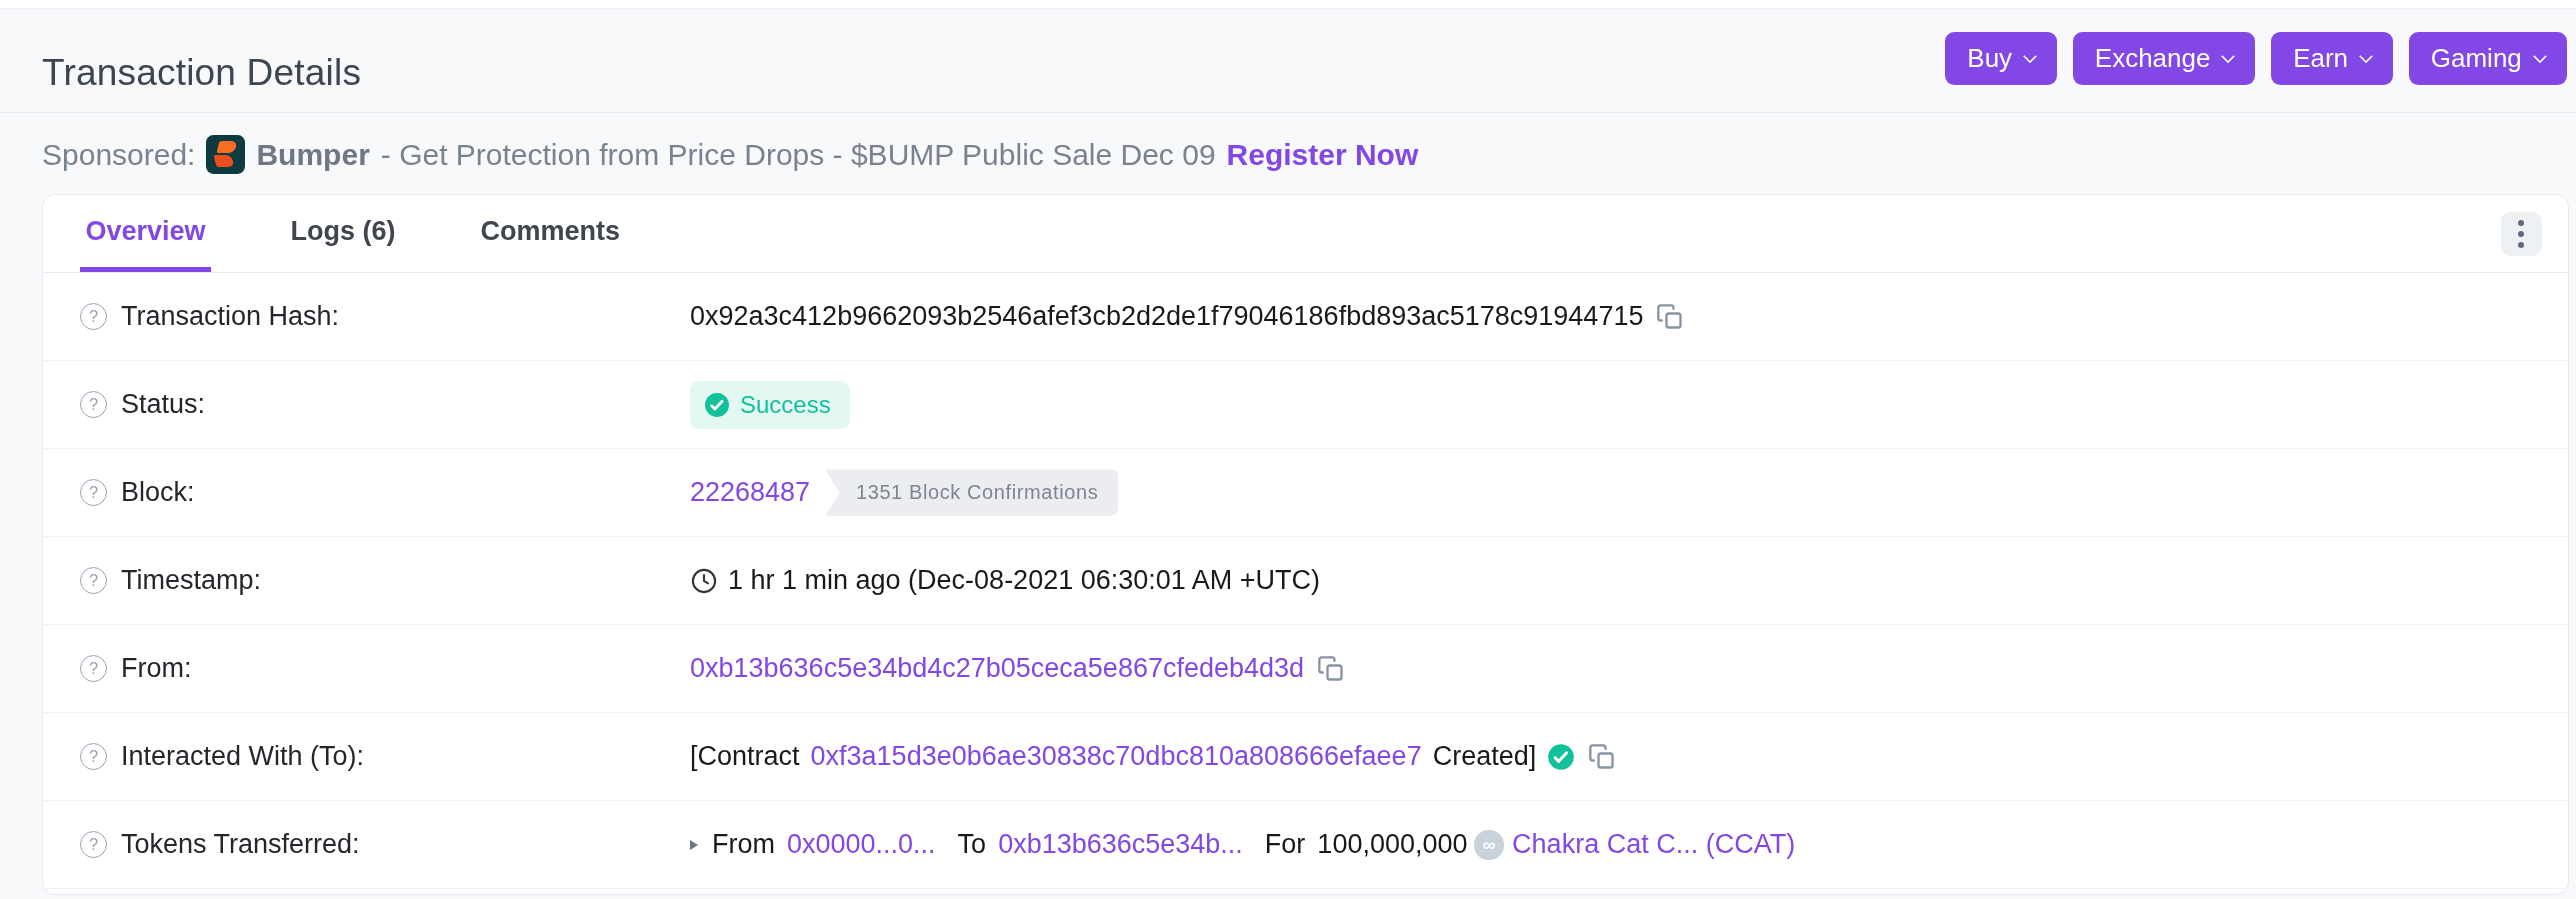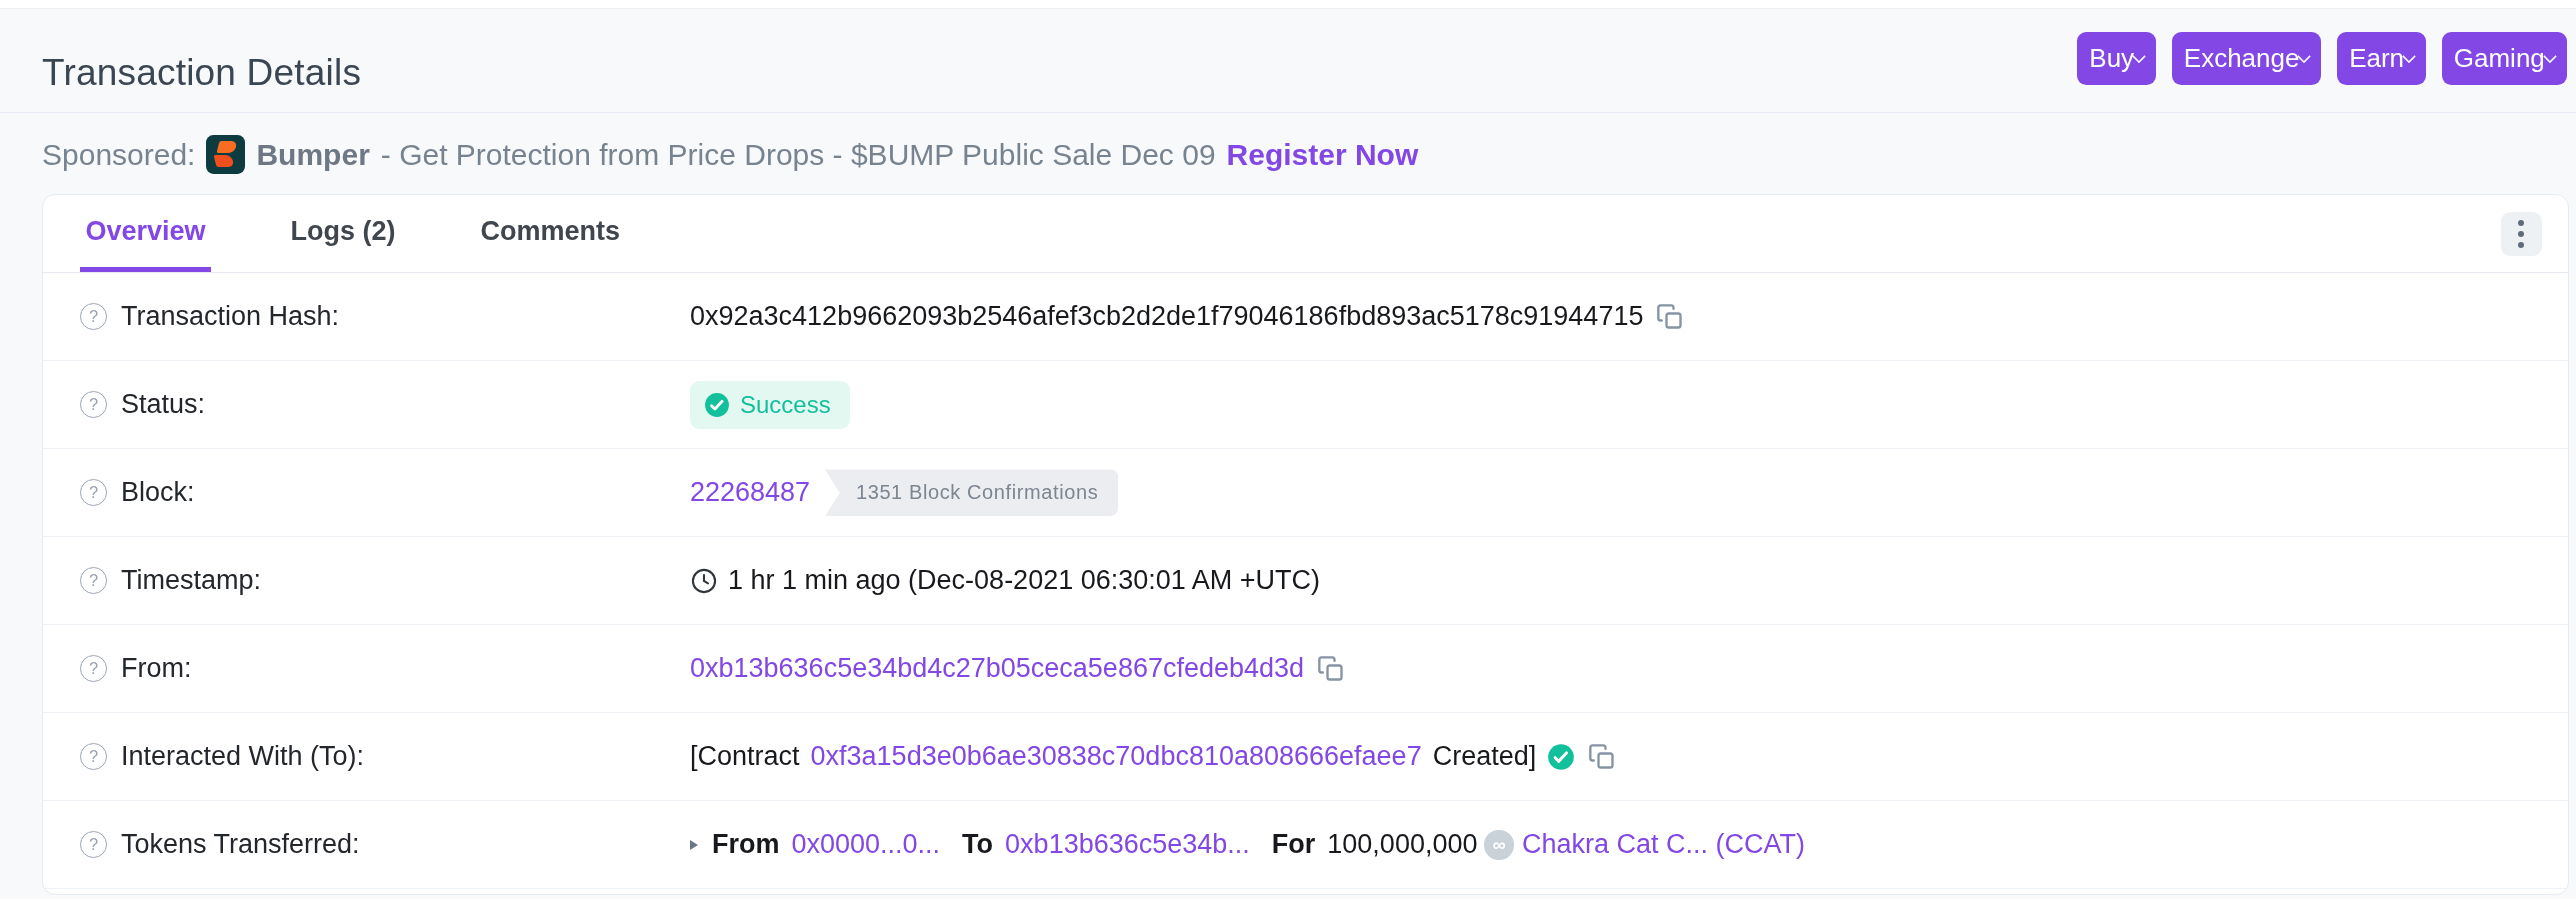--- a/index.html
+++ b/index.html
@@ -14,22 +14,22 @@
 
   
   .page-header {
     display: flex; align-items: center; justify-content: space-between;
     padding: 14.8px 9.2px 18.4px 42px;
     border-bottom: 1.8px solid #e7eaf3;
   }
   .page-title { font-size: 37px; font-weight: 400; color: #3b4653; letter-spacing: 0.2px; margin-top: 28px; }
   .nav-actions { display: flex; gap: 15.7px; }
   .nav-btn {
-    display: inline-flex; align-items: center; 
-    height: 53px; padding: 0 12px;
+    display: inline-flex; align-items: center; gap: 13px;
+    height: 53px; padding: 0 22px;
     background: #8247e5; color: #fff;
     border: none; border-radius: 9.2px;
     font-family: "Liberation Sans", sans-serif;
     font-size: 26px; cursor: pointer;
   }
   .btn-chev {
     width: 10px; height: 10px;
     border-right: 2.8px solid #fff; border-bottom: 2.8px solid #fff;
     transform: rotate(45deg) translate(-1.8px,-1.8px); border-radius: 0.9px;
   }
@@ -115,21 +115,21 @@
     clip-path: polygon(0 0, 100% 0, 100% 100%, 0 100%, 14.8px 50%);
   }
   .clock-icon { margin-right: 10px; display: inline-flex; }
   .check-icon { margin-left: 11px; display: inline-flex; }
 
   .tok-tri {
     width: 0; height: 0; margin-right: 14px;
     border-left: 8.3px solid #6b7683;
     border-top: 5.5px solid transparent; border-bottom: 5.5px solid transparent;
   }
-  .tok-bold { font-weight: 700; margin-right: 12px; }
+  .tok-bold { font-weight: 400; margin-right: 12px; }
   .tok-addr { margin-right: 22px; }
   .coin-icon {
     width: 29.5px; height: 29.5px; border-radius: 50%;
     background: #c9d1d9; color: #fff;
     display: inline-flex; align-items: center; justify-content: center;
     font-size: 18.4px; font-weight: 700; margin: 0 8.3px 0 1.8px; flex: 0 0 auto;
   }
 </style>
 </head>
 <body>
@@ -162,21 +162,21 @@
   <span>Sponsored:</span>
   <span class="bumper-logo"></span>
   <b>Bumper</b>
   <span>- Get Protection from Price Drops - $BUMP Public Sale Dec 09</span>
   <a class="cta">Register Now</a>
 </div>
 
 <div class="card">
   <div class="card-header">
     <a class="tab active">Overview</a>
-    <a class="tab">Logs (2)</a>
+    <a class="tab">Logs (6)</a>
     <a class="tab">Comments</a>
     <button class="kebab-btn">
         <i></i>
         <i></i>
         <i></i>
       </button>
   </div>
 
   <div class="row">
     <div class="label-col">

